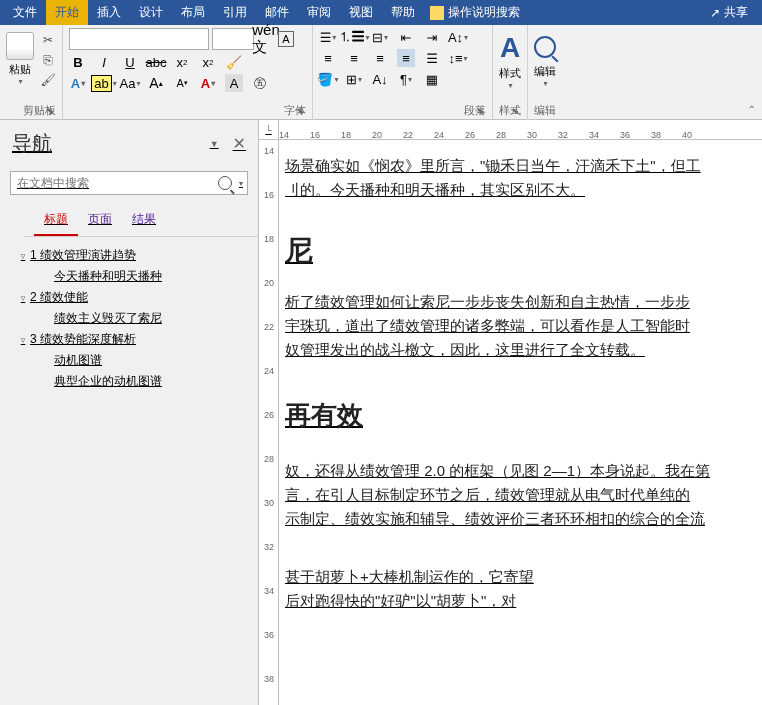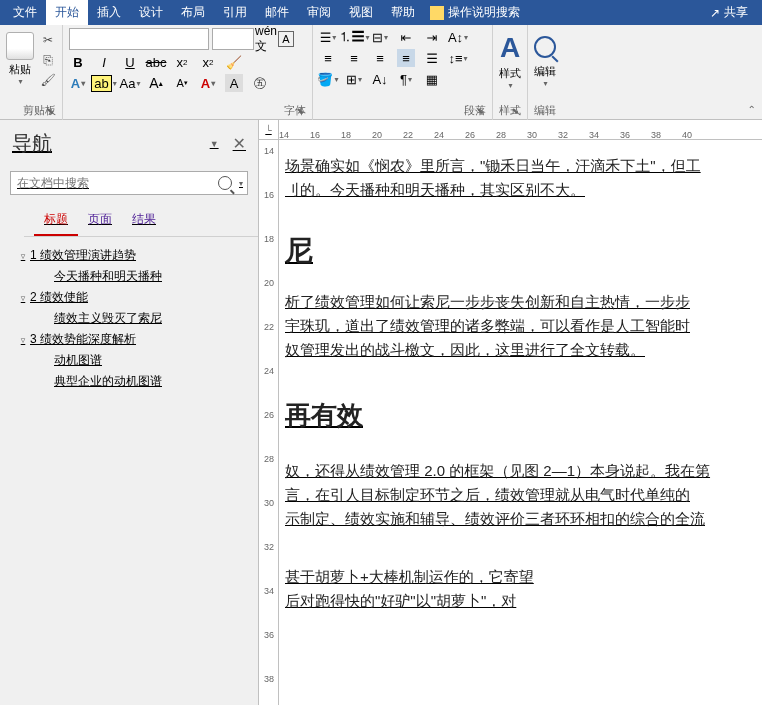--- a/index.html
+++ b/index.html
@@ -1,19 +1,19 @@
 <!DOCTYPE html>
 <html><head>
 <meta charset="utf-8">
 <style>
 *{margin:0;padding:0;box-sizing:border-box;font-family:"Microsoft YaHei",sans-serif;}
 body{width:762px;height:705px;background:#f1f1f1;overflow:hidden;font-size:12px;}
 .menubar{height:25px;background:#2b579a;display:flex;align-items:center;padding:0 4px;}
 .tab{padding:0 9px;color:#fff;height:25px;line-height:25px;cursor:pointer;font-size:12px;}
-.tab.active{background:#ffffff;color:#2b579a;}
+.tab.active{background:#eab308;color:#2b579a;}
 .tell-me{display:flex;align-items:center;color:#fff;margin-left:6px;}
 .bulb{width:14px;height:14px;background:#ffd966;margin-right:4px;}
 .share{margin-left:auto;color:#fff;display:flex;align-items:center;padding:0 10px;}
 .ribbon{height:95px;background:#f1f1f1;display:flex;border-bottom:1px solid #c0c0c0;position:relative;}
 .group{border-right:1px solid #d0d0d0;padding:3px 6px 2px;display:flex;flex-direction:column;height:95px;}
 .group-label{text-align:right;font-size:11px;color:#666;margin-top:auto;position:relative;}
 .launcher{font-size:9px;color:#666;position:absolute;right:2px;bottom:2px;cursor:pointer;}
 .paste-col{display:flex;flex-direction:column;align-items:center;}
 .paste-icon{width:28px;height:28px;background:linear-gradient(#fff 60%,#e0e0e0);border:1px solid #b0b0b0;border-radius:3px;margin-top:4px;}
 .paste-label{font-size:11px;margin-top:2px;}
@@ -104,21 +104,21 @@
         <span class="sm-icon">🖌</span>
       </div>
     </div>
     <div class="group-label"><span>剪贴板</span><span class="launcher">⬊</span></div>
   </div>
 
   <div class="group" style="width:250px">
     <div class="font-row">
       <input class="font-sel" style="">
       <input class="size-sel" style="">
-      <span class="tool-btn" style="font-size:12px">wén<br>文</span>
+      <span class="tool-btn" style="font-size:15px">wén<br>文</span>
       <span class="tool-btn" style="border:1px solid #666;width:16px;height:16px;font-size:11px">A</span>
     </div>
     <div class="btn-row">
       <span class="tool-btn" style="font-weight:bold">B</span>
       <span class="tool-btn" style="font-style:italic">I</span>
       <span class="tool-btn" style="text-decoration:underline">U</span>
       <span class="tool-btn" style="text-decoration:line-through">abc</span>
       <span class="tool-btn">x<sub style="font-size:8px">2</sub></span>
       <span class="tool-btn">x<sup style="font-size:8px">2</sup></span>
       <span class="tool-btn">🧹</span>

